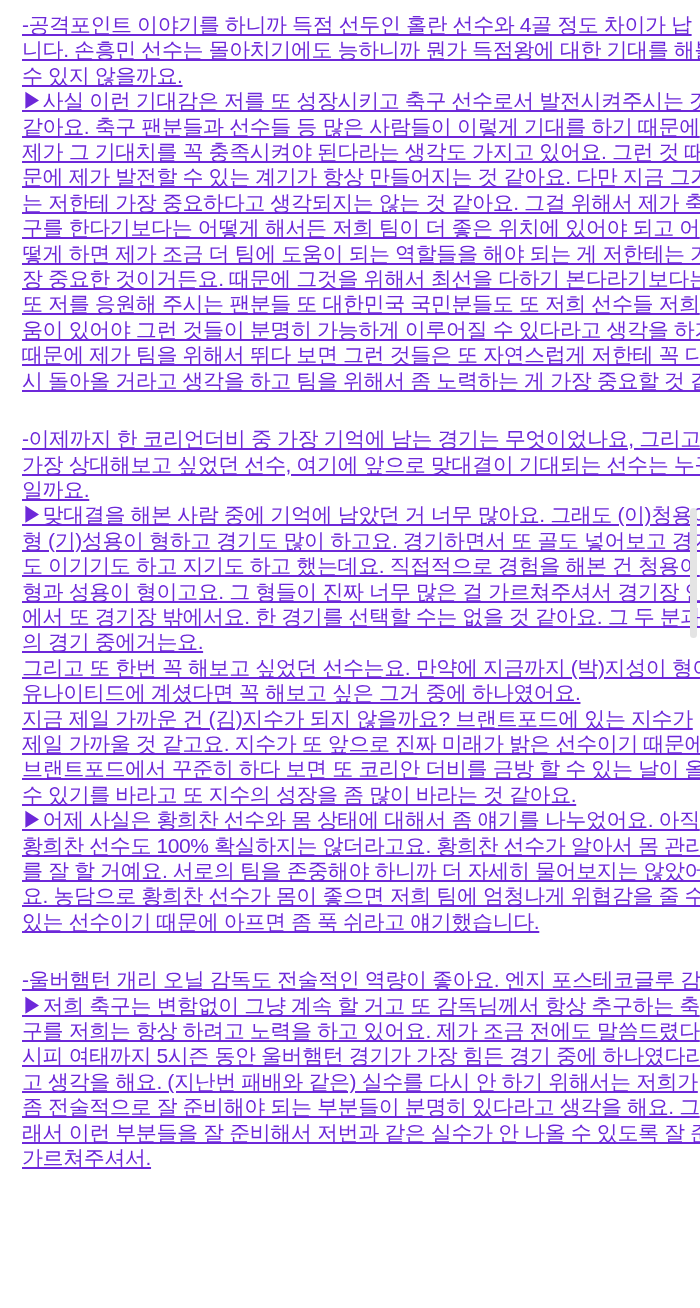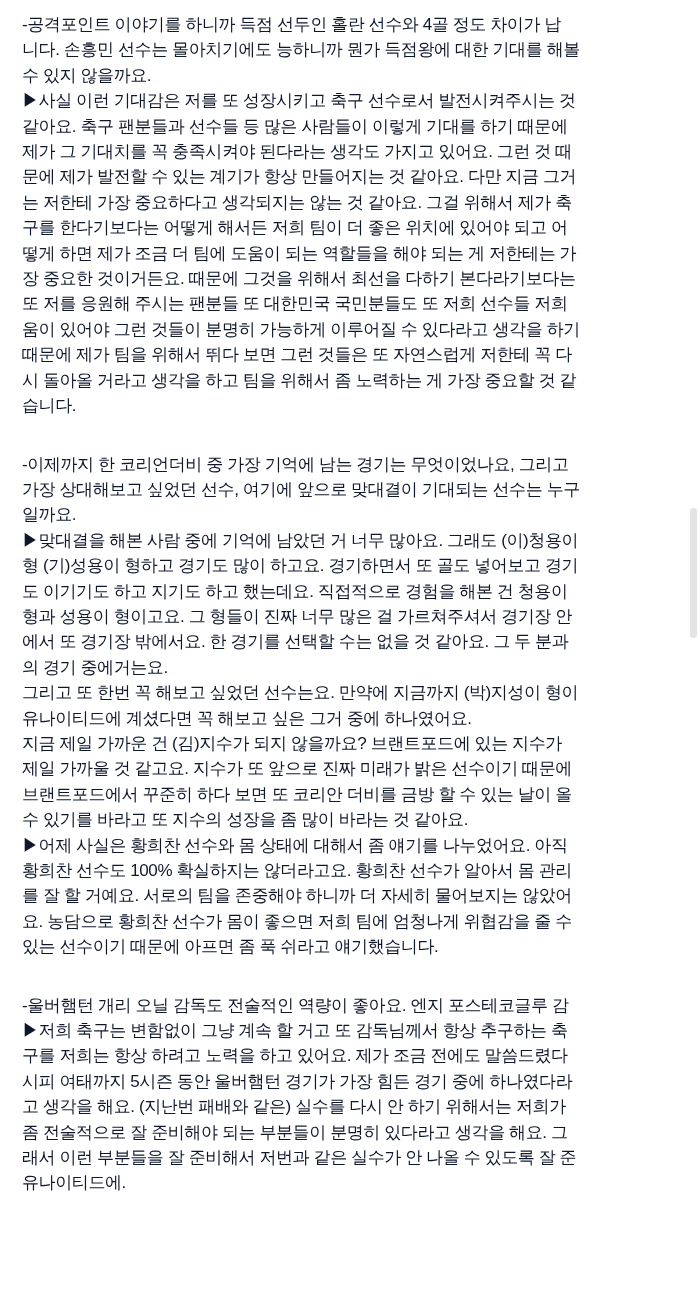--- a/index.html
+++ b/index.html
@@ -26,25 +26,26 @@
   .para {
     margin: 0;
   }
   .para.question {
     margin-top: 33px;
   }
   .para.question:first-child {
     margin-top: 0;
   }
   .line {
-    font-size: 17px;
+    font-size: 21px;
     line-height: 25.4px;
     letter-spacing: -0.4px;
     white-space: nowrap;
-    color: #0f172a;
+    color: #6d28d9;
+    text-decoration: underline;
   }
   .scrollbar-track {
     position: absolute;
     top: 0;
     right: 0;
     width: 12px;
     height: 1308px;
     background: transparent;
   }
   .scrollbar-thumb {
@@ -73,21 +74,20 @@
         <div class="line">제가 그 기대치를 꼭 충족시켜야 된다라는 생각도 가지고 있어요. 그런 것 때</div>
         <div class="line">문에 제가 발전할 수 있는 계기가 항상 만들어지는 것 같아요. 다만 지금 그거</div>
         <div class="line">는 저한테 가장 중요하다고 생각되지는 않는 것 같아요. 그걸 위해서 제가 축</div>
         <div class="line">구를 한다기보다는 어떻게 해서든 저희 팀이 더 좋은 위치에 있어야 되고 어</div>
         <div class="line">떻게 하면 제가 조금 더 팀에 도움이 되는 역할들을 해야 되는 게 저한테는 가</div>
         <div class="line">장 중요한 것이거든요. 때문에 그것을 위해서 최선을 다하기 본다라기보다는</div>
         <div class="line">또 저를 응원해 주시는 팬분들 또 대한민국 국민분들도 또 저희 선수들 저희</div>
         <div class="line">움이 있어야 그런 것들이 분명히 가능하게 이루어질 수 있다라고 생각을 하기</div>
         <div class="line">때문에 제가 팀을 위해서 뛰다 보면 그런 것들은 또 자연스럽게 저한테 꼭 다</div>
         <div class="line">시 돌아올 거라고 생각을 하고 팀을 위해서 좀 노력하는 게 가장 중요할 것 같</div>
-        <div class="line">습니다.</div>
       </div>
       <div class="para question">
         <div class="line">-이제까지 한 코리언더비 중 가장 기억에 남는 경기는 무엇이었나요, 그리고</div>
         <div class="line">가장 상대해보고 싶었던 선수, 여기에 앞으로 맞대결이 기대되는 선수는 누구</div>
         <div class="line">일까요.</div>
       </div>
       <div class="para answer">
         <div class="line">▶맞대결을 해본 사람 중에 기억에 남았던 거 너무 많아요. 그래도 (이)청용이</div>
         <div class="line">형 (기)성용이 형하고 경기도 많이 하고요. 경기하면서 또 골도 넣어보고 경기</div>
         <div class="line">도 이기기도 하고 지기도 하고 했는데요. 직접적으로 경험을 해본 건 청용이</div>
@@ -115,19 +115,19 @@
       <div class="para question">
         <div class="line">-울버햄턴 개리 오닐 감독도 전술적인 역량이 좋아요. 엔지 포스테코글루 감</div>
       </div>
       <div class="para answer">
         <div class="line">▶저희 축구는 변함없이 그냥 계속 할 거고 또 감독님께서 항상 추구하는 축</div>
         <div class="line">구를 저희는 항상 하려고 노력을 하고 있어요. 제가 조금 전에도 말씀드렸다</div>
         <div class="line">시피 여태까지 5시즌 동안 울버햄턴 경기가 가장 힘든 경기 중에 하나였다라</div>
         <div class="line">고 생각을 해요. (지난번 패배와 같은) 실수를 다시 안 하기 위해서는 저희가</div>
         <div class="line">좀 전술적으로 잘 준비해야 되는 부분들이 분명히 있다라고 생각을 해요. 그</div>
         <div class="line">래서 이런 부분들을 잘 준비해서 저번과 같은 실수가 안 나올 수 있도록 잘 준</div>
-        <div class="line">유나이티드에.</div>
+        <div class="line">가르쳐주셔서.</div>
       </div>
     </main>
 </div>
 
 <div class="scrollbar-track"></div>
 <div class="scrollbar-thumb" id="scrollbar-thumb" style="background: rgb(228, 228, 228); top: 508px; height: 130px;"></div>
 
 </body></html>

